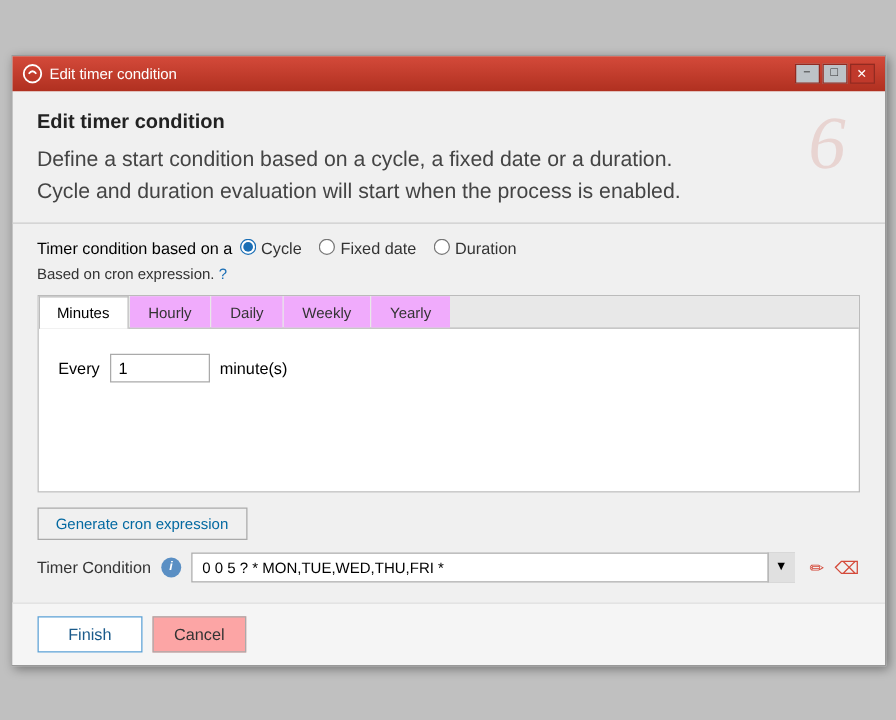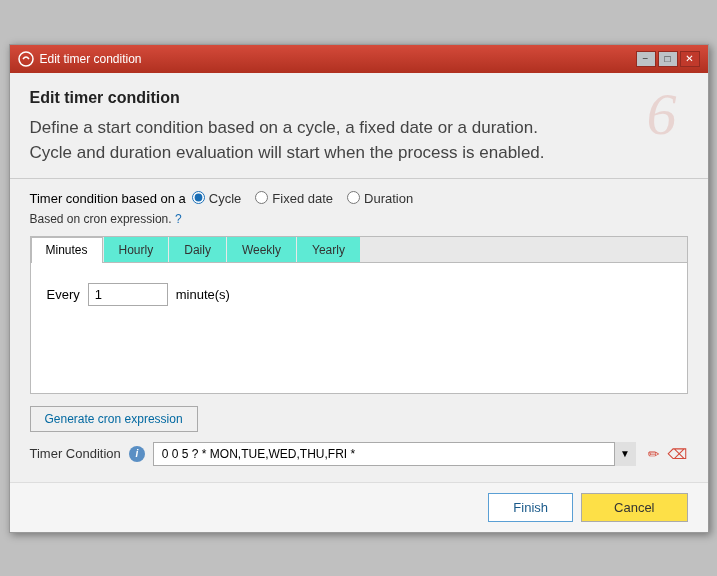--- a/index.html
+++ b/index.html
@@ -144,21 +144,21 @@
       background: #e8e8e8;
       border-bottom: 1px solid #bbb;
     }
     .tab {
       padding: 5px 14px;
       font-size: 12px;
       cursor: pointer;
       border: 1px solid transparent;
       border-bottom: none;
       color: #333;
-      background: #5eead4;
+      background: #f0abfc;
       margin-right: 1px;
     }
     .tab.active {
       background: white;
       border-color: #bbb;
       border-bottom-color: white;
       margin-bottom: -1px;
       color: #000;
       font-weight: normal;
     }
@@ -252,36 +252,35 @@
       justify-content: center;
       cursor: pointer;
       font-size: 14px;
     }
     .pencil-icon { color: #d44a3a; }
     .eraser-icon { color: #d44a3a; }
 
     .footer {
       padding: 10px 20px;
       display: flex;
-      justify-content: flex-end;
       gap: 8px;
       border-top: 1px solid #ddd;
       background: #f5f5f5;
     }
     .btn-finish {
       padding: 6px 24px;
       background: white;
       border: 1px solid #5a9fd4;
       color: #1a5a8a;
       font-size: 13px;
       cursor: pointer;
     }
     .btn-cancel {
-      padding: 6px 32px;
-      background: #fde047;
+      padding: 6px 16px;
+      background: #fca5a5;
       border: 1px solid #aaa;
       color: #333;
       font-size: 13px;
       cursor: pointer;
     }
   </style>
 </head>
 <body>
 
 <div class="window">

